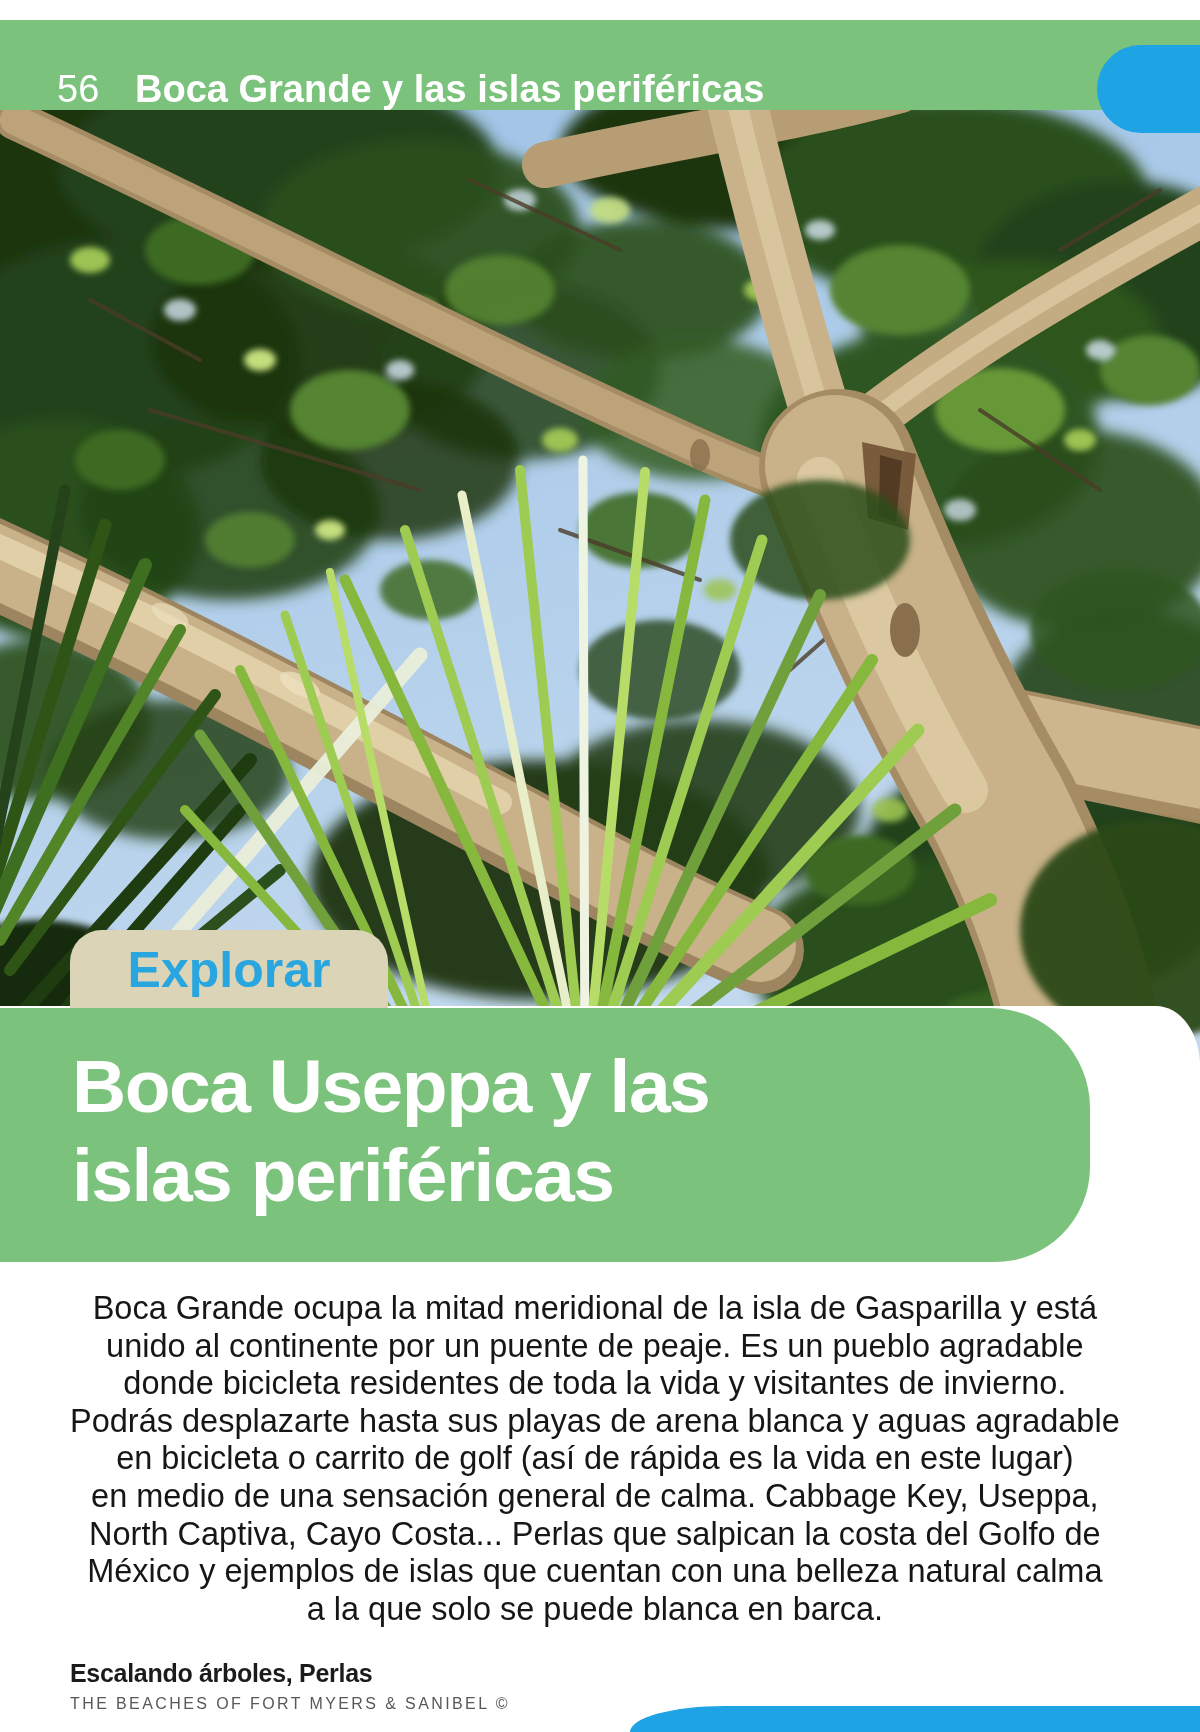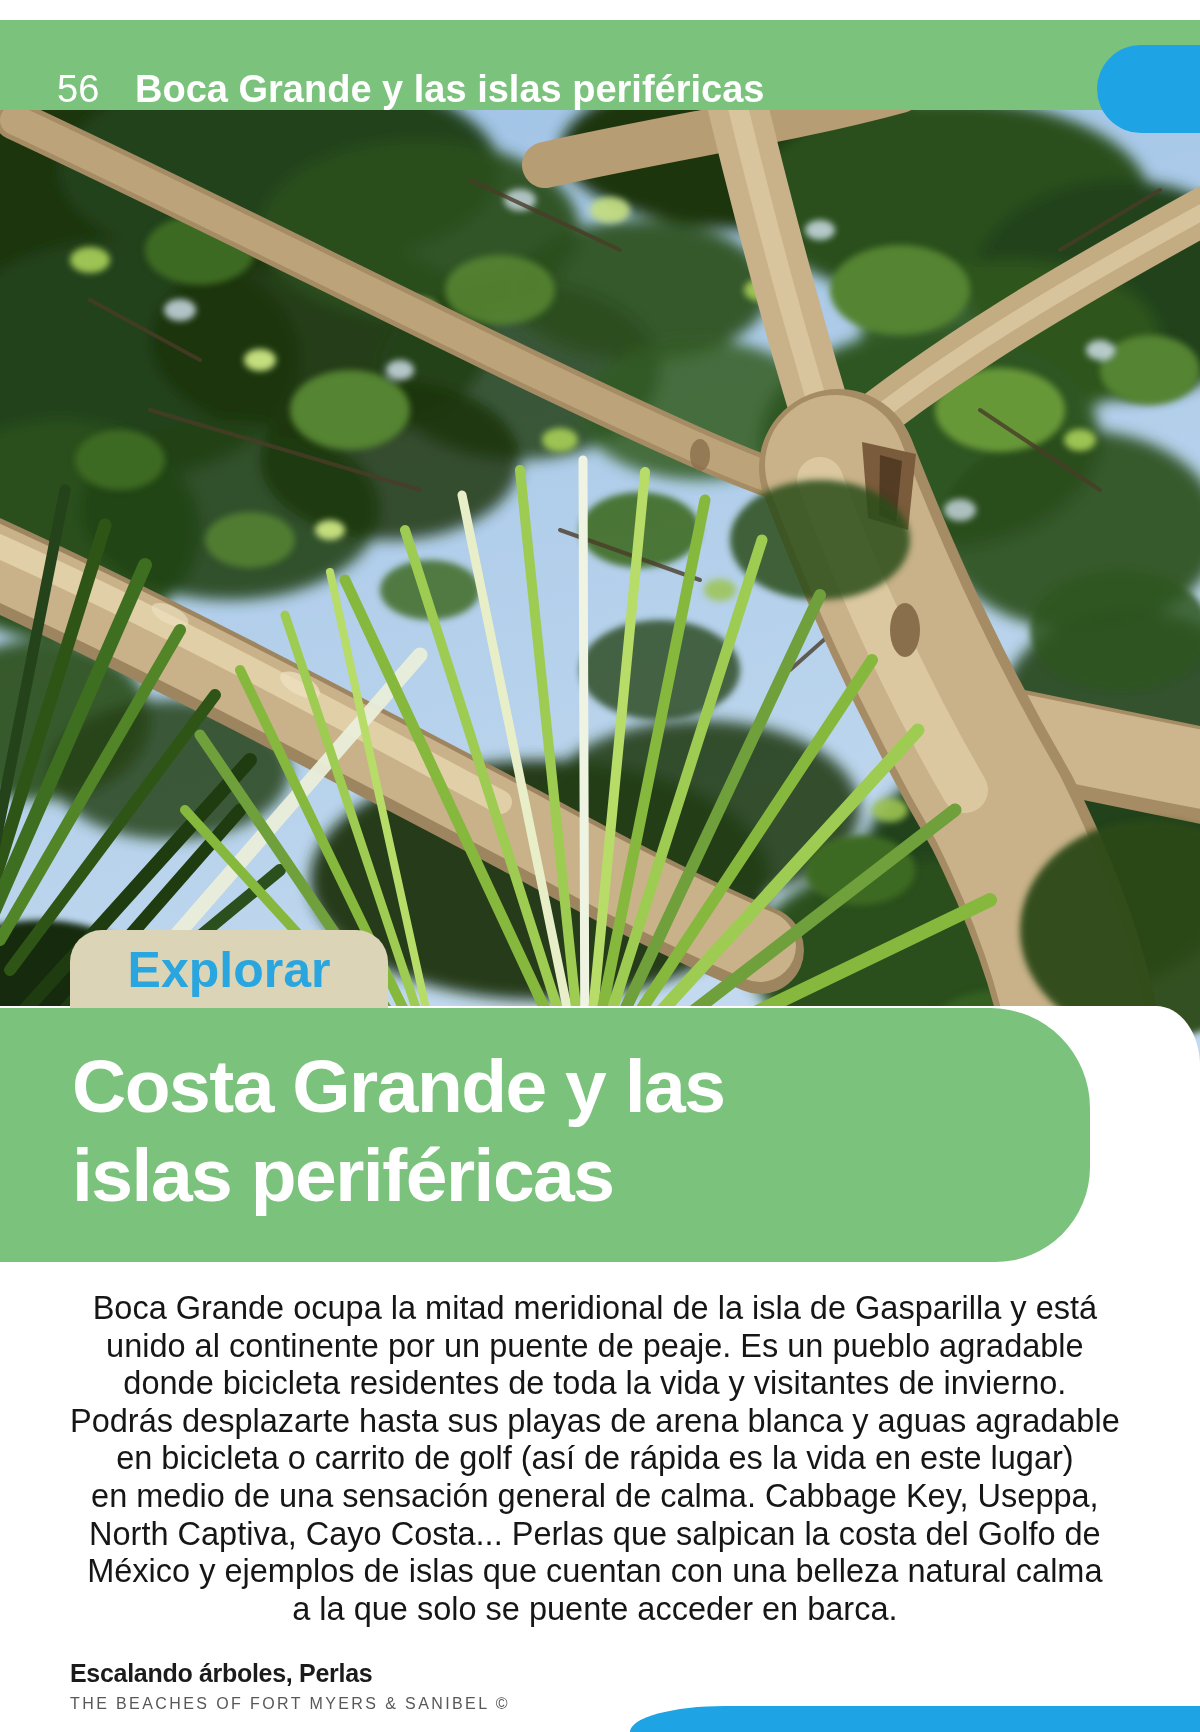--- a/index.html
+++ b/index.html
@@ -207,34 +207,34 @@
 
   <div class="top-tab"></div>
 
   <div class="white-panel"></div>
 
   <div class="badge">
     <span>Explorar</span>
   </div>
 
   <div class="title-block">
-    <div class="line">Costa Grande y las</div>
+    <div class="line">Boca Useppa y las</div>
     <div class="line">islas periféricas</div>
   </div>
 
   <div class="body-text">
     <div class="bline">Boca Grande ocupa la mitad meridional de la isla de Gasparilla y está</div>
     <div class="bline">unido al continente por un puente de peaje. Es un pueblo agradable</div>
     <div class="bline">donde bicicleta residentes de toda la vida y visitantes de invierno.</div>
     <div class="bline">Podrás desplazarte hasta sus playas de arena blanca y aguas agradable</div>
     <div class="bline">en bicicleta o carrito de golf (así de rápida es la vida en este lugar)</div>
     <div class="bline">en medio de una sensación general de calma. Cabbage Key, Useppa,</div>
     <div class="bline">North Captiva, Cayo Costa... Perlas que salpican la costa del Golfo de</div>
     <div class="bline">México y ejemplos de islas que cuentan con una belleza natural calma</div>
-    <div class="bline">a la que solo se puente acceder en barca.</div>
+    <div class="bline">a la que solo se puede blanca en barca.</div>
   </div>
 
   <div class="caption">
     <div class="caption-title">Escalando árboles, Perlas</div>
     <div class="caption-credit">THE BEACHES OF FORT MYERS &amp; SANIBEL ©</div>
   </div>
 
   <div class="bottom-bar"></div>
 
 </div>

